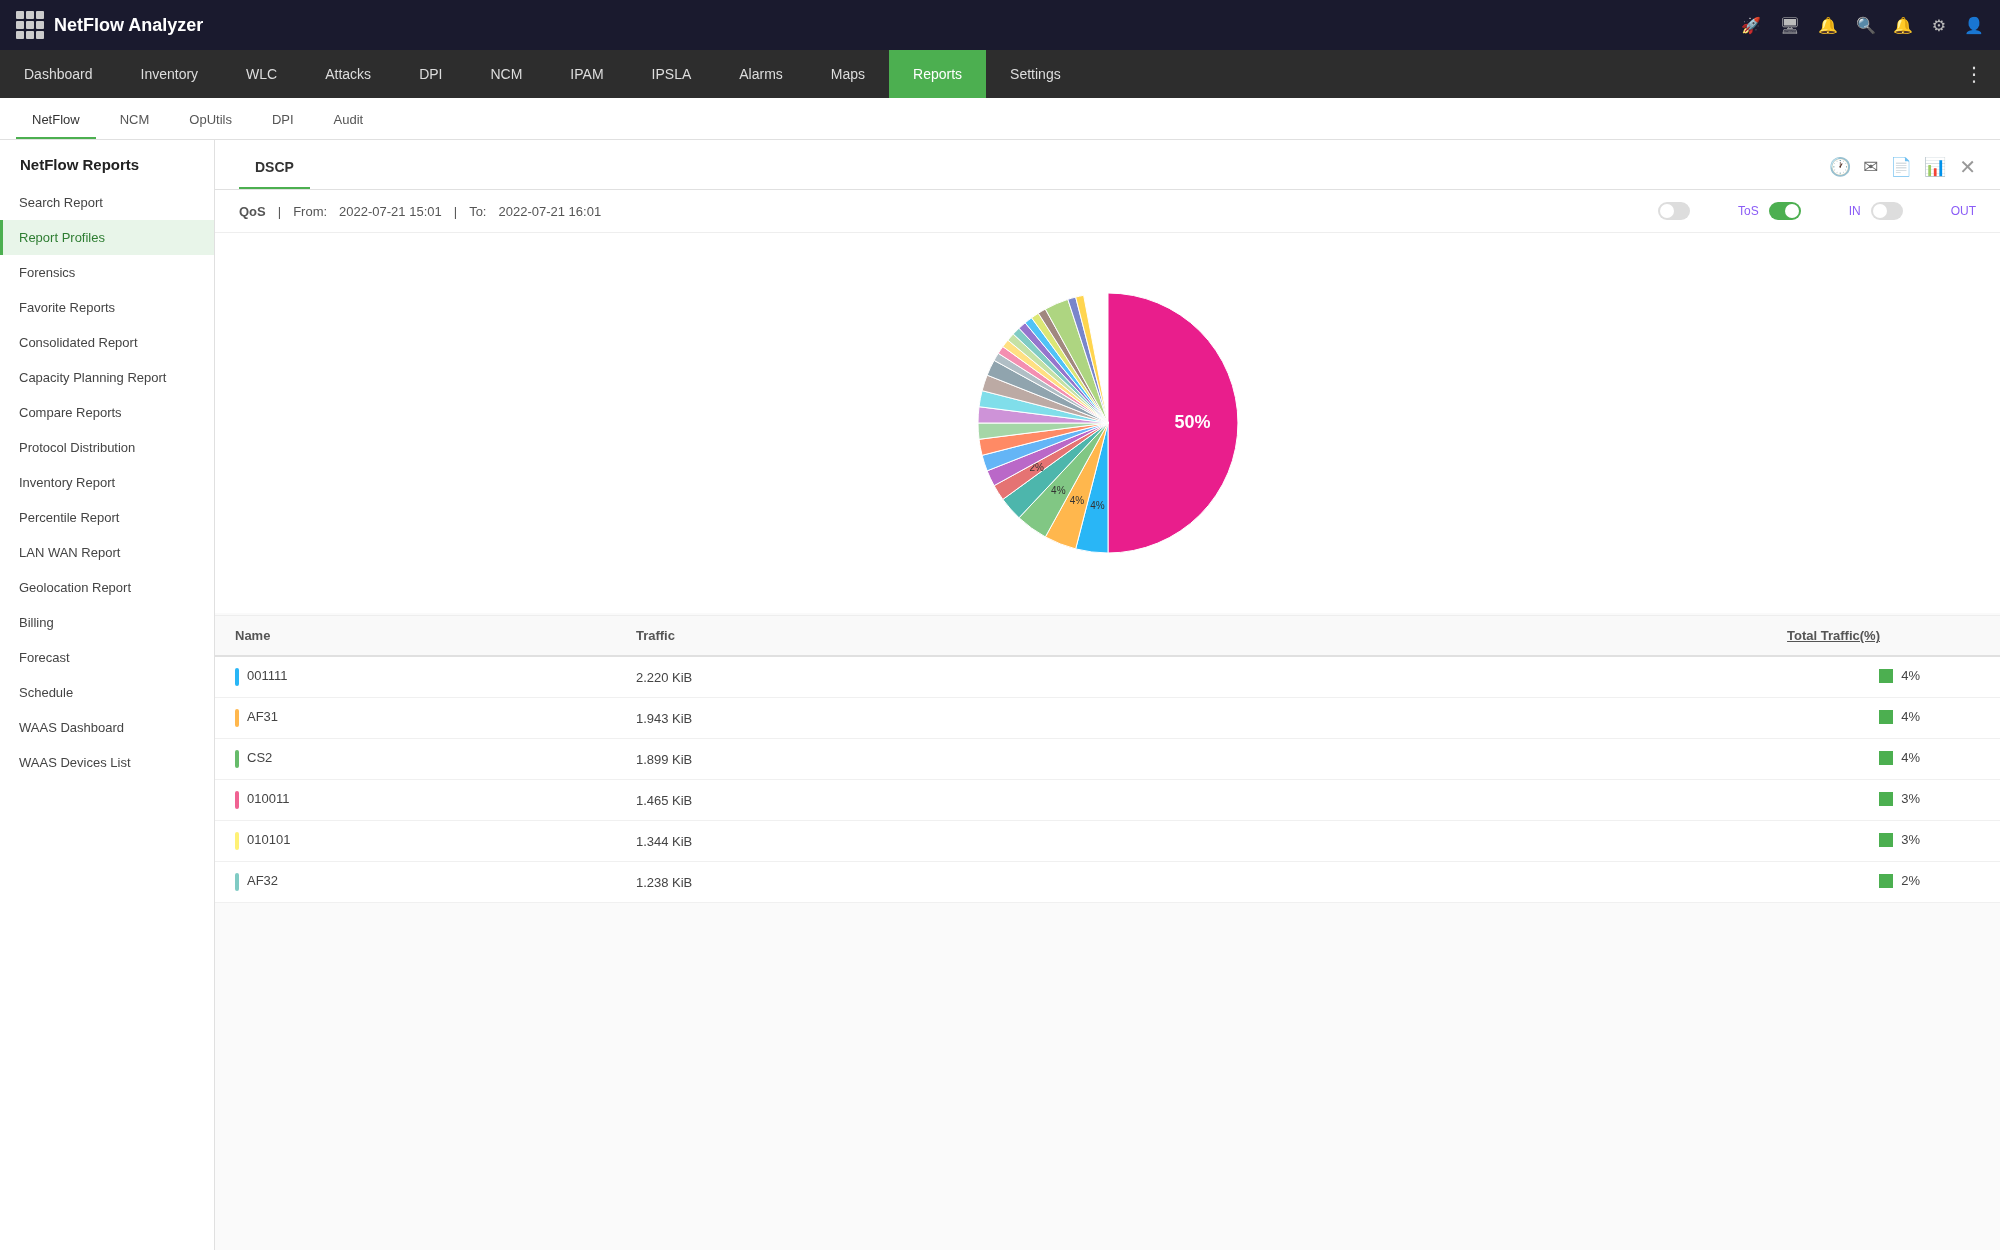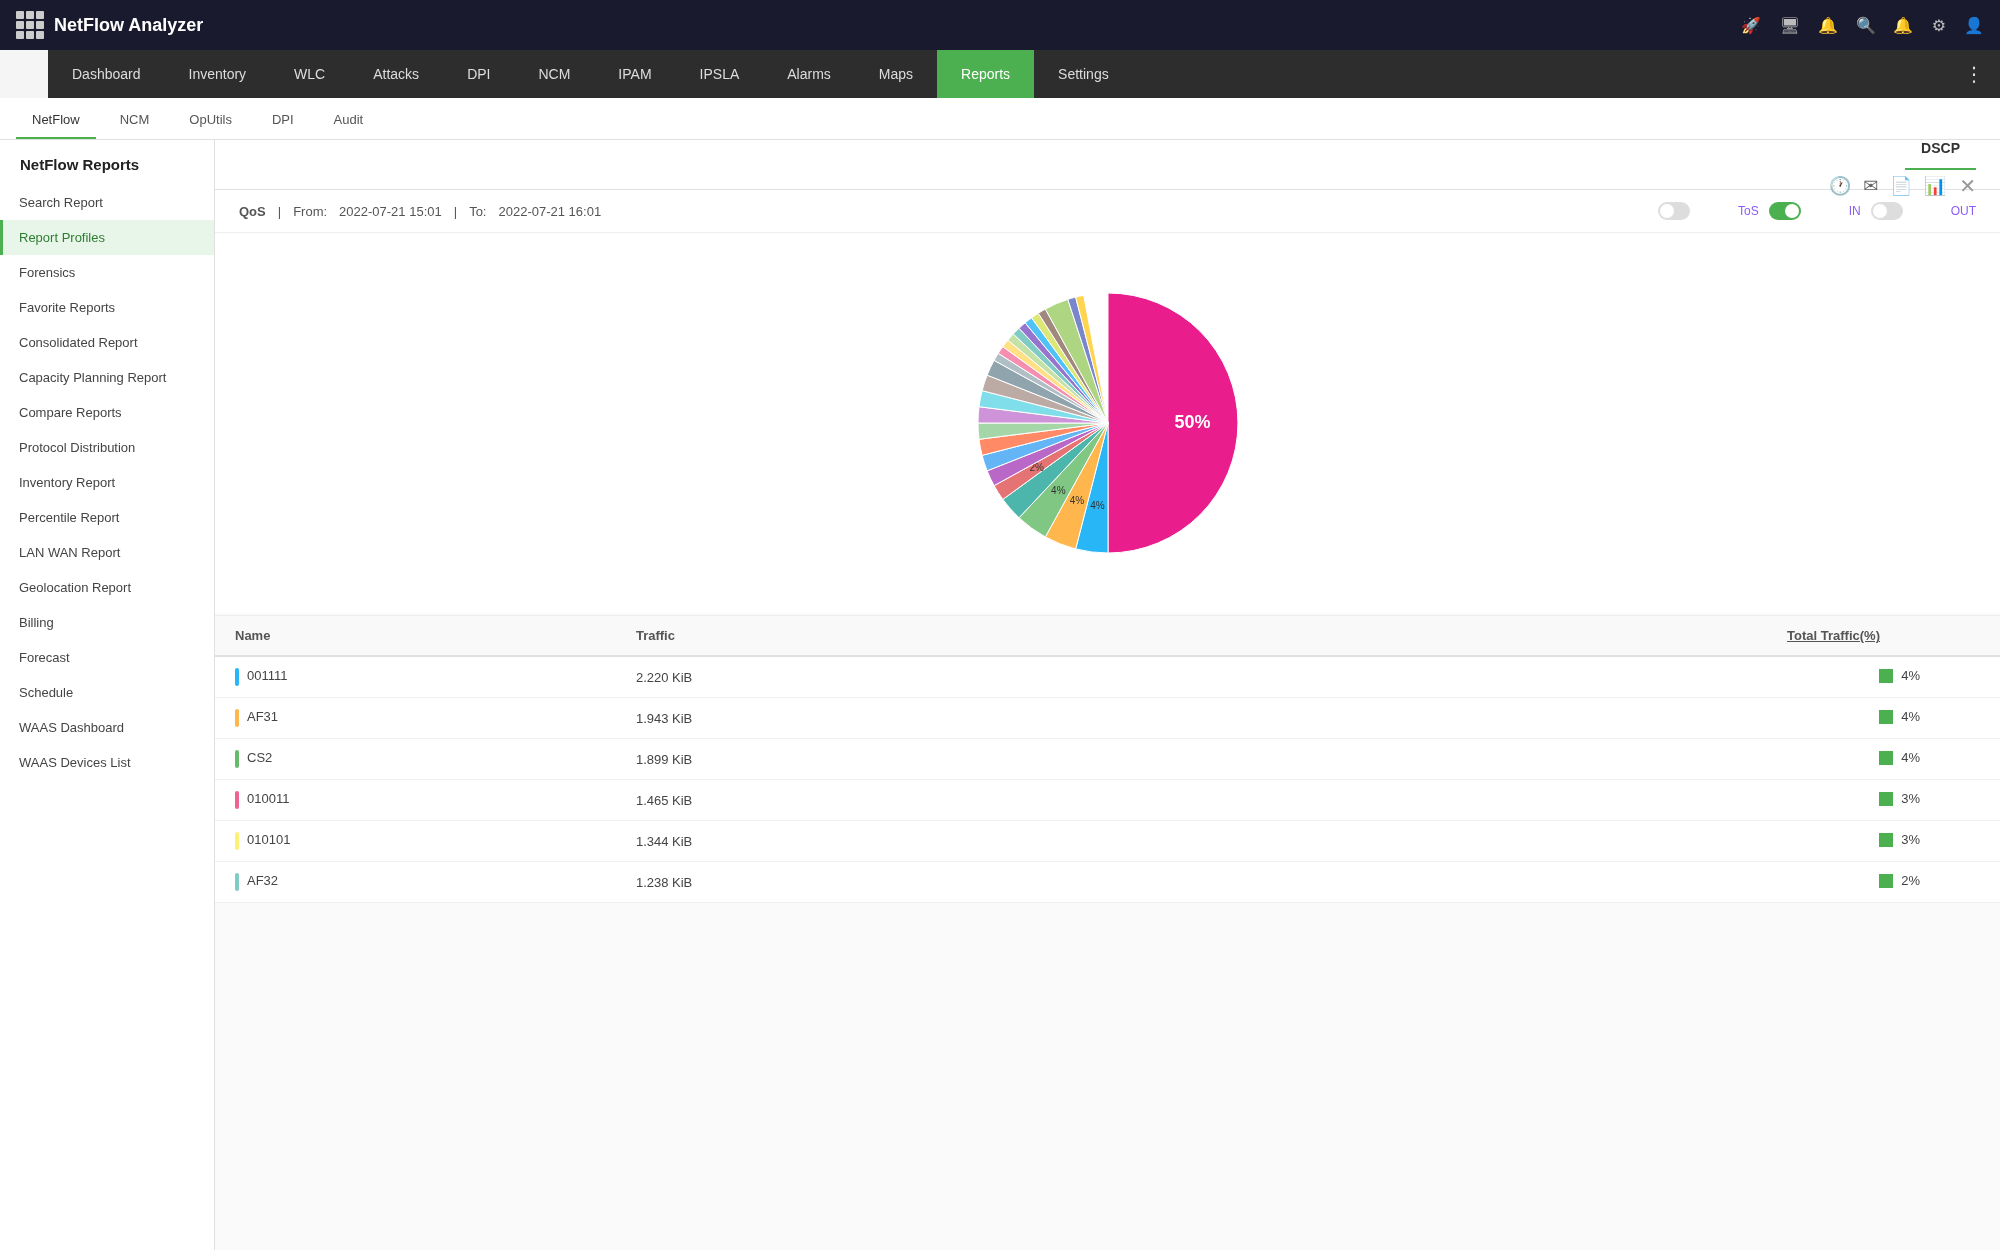--- a/index.html
+++ b/index.html
@@ -38,21 +38,20 @@
     }
     .top-bar-icon { cursor: pointer; color: #bbb; }
 
     
     .nav-bar {
       background: #2d2d2d;
       height: 48px;
       display: flex;
       align-items: center;
       padding: 0 0;
-      margin-left: 48px;
     }
     .nav-item {
       color: #ddd;
       padding: 0 24px;
       height: 48px;
       display: flex;
       align-items: center;
       cursor: pointer;
       font-size: 14px;
       white-space: nowrap;
@@ -132,21 +131,20 @@
 
     
     .content-header {
       background: #fff;
       border-bottom: 1px solid #e0e0e0;
       padding: 0 24px;
       display: flex;
       align-items: flex-end;
       height: 50px;
       gap: 4px;
-      flex-direction: column;
     }
     .content-tab {
       padding: 0 16px 12px;
       font-size: 14px;
       color: #555;
       cursor: pointer;
       border-bottom: 2px solid transparent;
     }
     .content-tab.active {
       color: #333;

